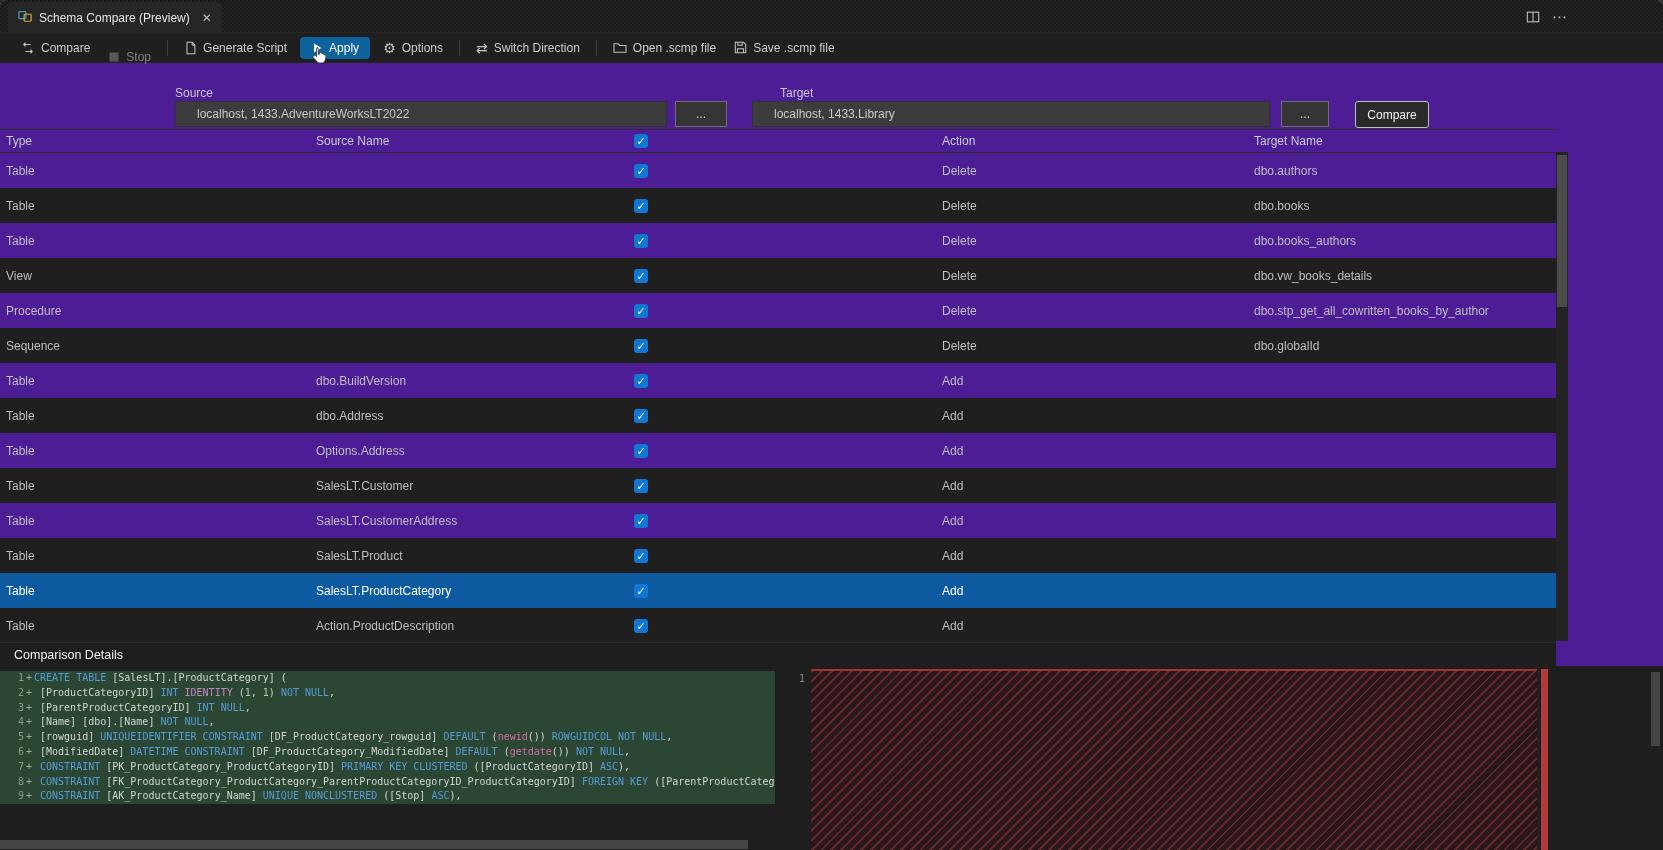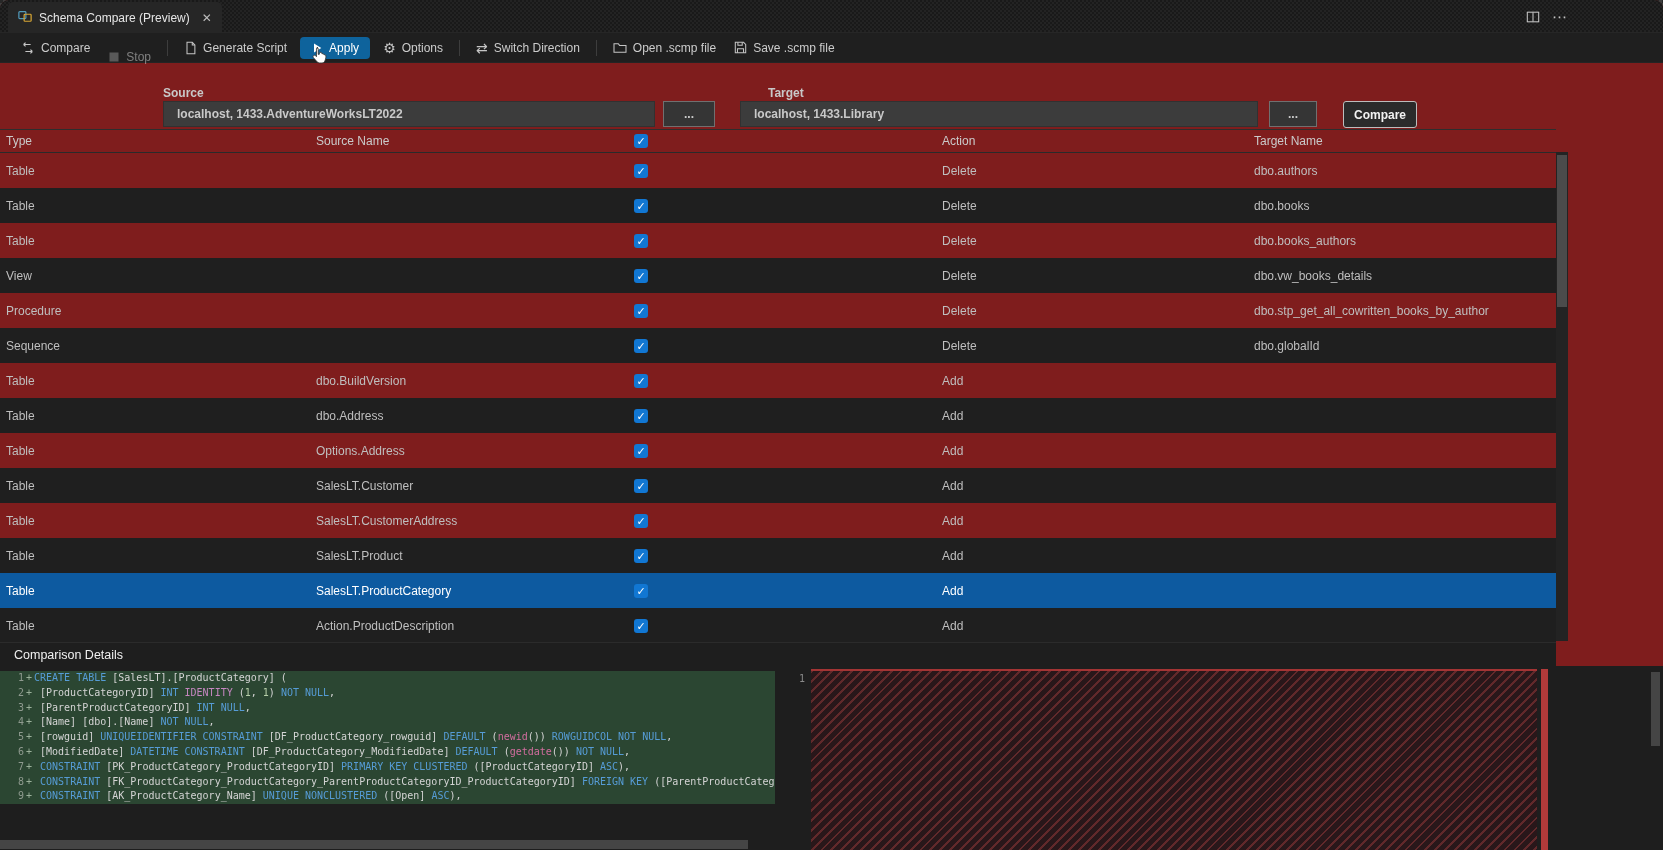--- a/index.html
+++ b/index.html
@@ -4,21 +4,21 @@
 <style>
   * { box-sizing: border-box; margin: 0; padding: 0; }
   html,body { width:1663px; height:850px; overflow:hidden; }
   body {
     font-family: "Liberation Sans", sans-serif;
     background: repeating-conic-gradient(#3e3e3e 0% 25%, #272727 0% 50%);
     background-size: 6px 6px;
     position: relative;
   }
   .window {
-    position:absolute; inset:0; background:#7f1d1d;
+    position:absolute; inset:0; background:#4c1d95;
     border-radius:9px 9px 0 0; overflow:hidden;
   }
   
   .tabstrip {
     position:absolute; top:0; left:0; right:0; height:33px;
     background-color:#1c1c1c;
     background-image: repeating-conic-gradient(#232323 0% 25%, #191919 0% 50%);
     background-size:4px 4px;
     border-bottom:1px solid #262626;
   }
@@ -45,25 +45,25 @@
     display:flex; align-items:center; gap:6px;
     color:#cccccc; font-size:12px; padding:3px 9px; cursor:pointer;
     border-radius:4px; white-space:nowrap;
   }
   .tb-item.disabled { opacity:.55; cursor:default;margin-top:18px; }
   .tb-item.active { background:var(--accent,#0e639c); color:#ffffff; margin:0 4px; padding:4px 11px; }
   .tb-icon { display:flex; align-items:center; }
   .uicon { font-size:14px; color:#c5c5c5; line-height:1; }
   .tb-sep { width:1px; height:16px; background:#3d3d3d; margin:0 7px; }
   
-  .conn { position:absolute; top:84px; left:3px; right:0; height:46px; font-size:12px;font-weight:bold; }
+  .conn { position:absolute; top:84px; left:15px; right:0; height:46px; font-size:12px; }
   .conn-label { position:absolute; color:#c8c8c8; }
   .input {
     position:absolute; height:26px; background:#3c3c3c; border:1px solid #313131;
-    color:#c9c9c9; display:flex; align-items:center; padding:0 13px;
+    color:#c9c9c9; display:flex; align-items:center; padding:0 21px;
     white-space:nowrap; overflow:hidden; cursor:text;
   }
   .browse-btn {
     position:absolute; height:26px; background:#353535; border:1px solid #707070;
     color:#cccccc; display:flex; align-items:center; justify-content:center; cursor:pointer;
   }
   .compare-btn {
     position:absolute; left:1340px; top:17px; width:74px; height:27px;
     background:#2b2b2b; border:1px solid #bdbdbd; border-radius:3px;
     color:#f2f2f2; display:flex; align-items:center; justify-content:center; cursor:pointer;
@@ -387,21 +387,21 @@
     <div class="diff-left">
       <div id="left-lines">
           <div class="code-line added"><span class="ln">1</span><span class="sign">+</span><span class="txt"><span class="tk-kw">CREATE TABLE </span><span class="tk-pl">[SalesLT].[ProductCategory] (</span></span></div>
           <div class="code-line added"><span class="ln">2</span><span class="sign">+</span><span class="txt"><span class="tk-pl"> [ProductCategoryID] </span><span class="tk-kw">INT </span><span class="tk-mg">IDENTITY </span><span class="tk-pl">(</span><span class="tk-num">1</span><span class="tk-pl">, </span><span class="tk-num">1</span><span class="tk-pl">) </span><span class="tk-kw">NOT NULL</span><span class="tk-pl">,</span></span></div>
           <div class="code-line added"><span class="ln">3</span><span class="sign">+</span><span class="txt"><span class="tk-pl"> [ParentProductCategoryID] </span><span class="tk-kw">INT NULL</span><span class="tk-pl">,</span></span></div>
           <div class="code-line added"><span class="ln">4</span><span class="sign">+</span><span class="txt"><span class="tk-pl"> [Name] [dbo].[Name] </span><span class="tk-kw">NOT NULL</span><span class="tk-pl">,</span></span></div>
           <div class="code-line added"><span class="ln">5</span><span class="sign">+</span><span class="txt"><span class="tk-pl"> [rowguid] </span><span class="tk-kw">UNIQUEIDENTIFIER CONSTRAINT </span><span class="tk-pl">[DF_ProductCategory_rowguid] </span><span class="tk-kw">DEFAULT </span><span class="tk-pl">(</span><span class="tk-fn">newid</span><span class="tk-pl">()) </span><span class="tk-kw">ROWGUIDCOL NOT NULL</span><span class="tk-pl">,</span></span></div>
           <div class="code-line added"><span class="ln">6</span><span class="sign">+</span><span class="txt"><span class="tk-pl"> [ModifiedDate] </span><span class="tk-kw">DATETIME CONSTRAINT </span><span class="tk-pl">[DF_ProductCategory_ModifiedDate] </span><span class="tk-kw">DEFAULT </span><span class="tk-pl">(</span><span class="tk-fn">getdate</span><span class="tk-pl">()) </span><span class="tk-kw">NOT NULL</span><span class="tk-pl">,</span></span></div>
           <div class="code-line added"><span class="ln">7</span><span class="sign">+</span><span class="txt"><span class="tk-pl"> </span><span class="tk-kw">CONSTRAINT </span><span class="tk-pl">[PK_ProductCategory_ProductCategoryID] </span><span class="tk-kw">PRIMARY KEY CLUSTERED </span><span class="tk-pl">([ProductCategoryID] </span><span class="tk-kw">ASC</span><span class="tk-pl">),</span></span></div>
           <div class="code-line added"><span class="ln">8</span><span class="sign">+</span><span class="txt"><span class="tk-pl"> </span><span class="tk-kw">CONSTRAINT </span><span class="tk-pl">[FK_ProductCategory_ProductCategory_ParentProductCategoryID_ProductCategoryID] </span><span class="tk-kw">FOREIGN KEY </span><span class="tk-pl">([ParentProductCatego</span></span></div>
-          <div class="code-line added"><span class="ln">9</span><span class="sign">+</span><span class="txt"><span class="tk-pl"> </span><span class="tk-kw">CONSTRAINT </span><span class="tk-pl">[AK_ProductCategory_Name] </span><span class="tk-kw">UNIQUE NONCLUSTERED </span><span class="tk-pl">([Open] </span><span class="tk-kw">ASC</span><span class="tk-pl">),</span></span></div>
+          <div class="code-line added"><span class="ln">9</span><span class="sign">+</span><span class="txt"><span class="tk-pl"> </span><span class="tk-kw">CONSTRAINT </span><span class="tk-pl">[AK_ProductCategory_Name] </span><span class="tk-kw">UNIQUE NONCLUSTERED </span><span class="tk-pl">([Stop] </span><span class="tk-kw">ASC</span><span class="tk-pl">),</span></span></div>
         </div>
     </div>
     <div class="vthumb"></div>
     <div class="hthumb"></div>
 
     <div class="diff-right">
       <span class="rln">1</span>
       <div class="hatch"></div>
       <div class="overview-ruler"></div>
     </div>

